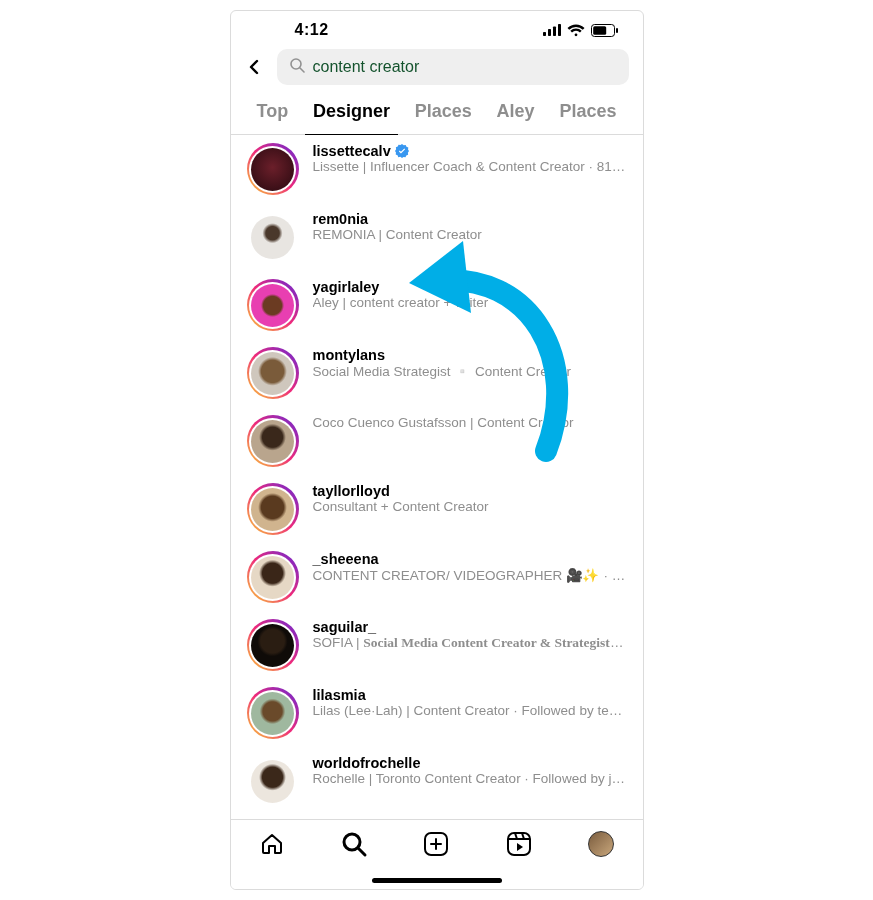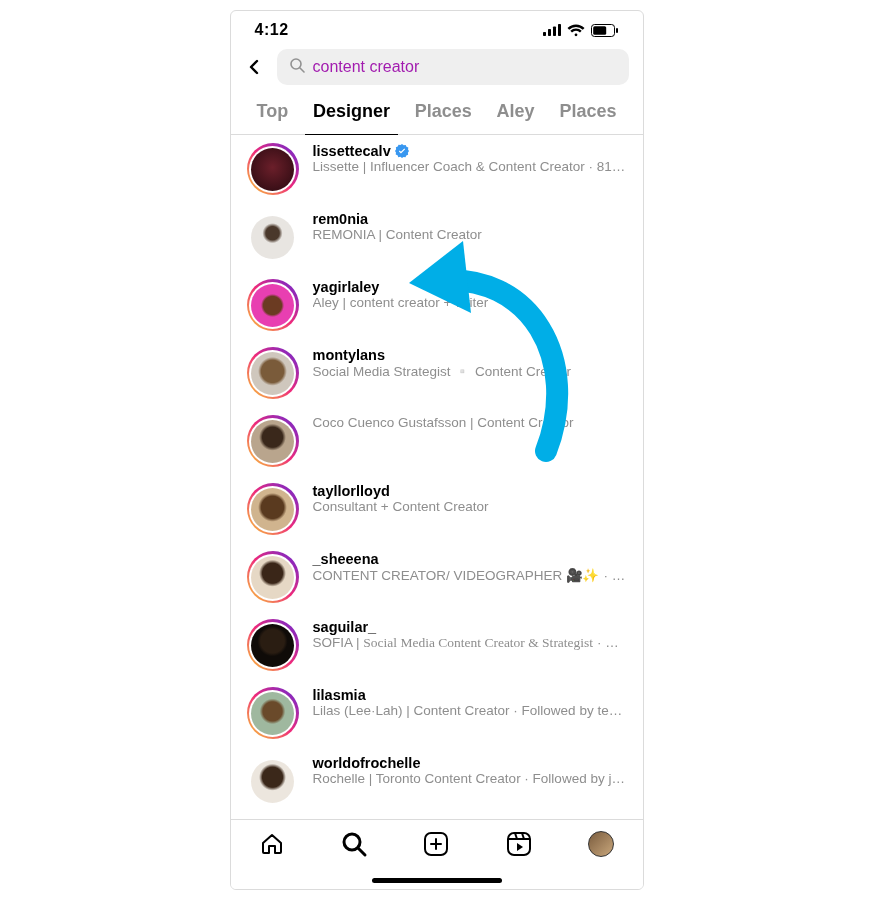--- a/index.html
+++ b/index.html
@@ -39,20 +39,21 @@
     display: flex;
     align-items: center;
     justify-content: space-between;
     padding: 6px 24px 2px 24px;
     height: 34px;
   }
   .statusbar .time {
     font-weight: 600;
     font-size: 16px;
     letter-spacing: 0.5px;
+    margin-left: 40px;
   }
   .status-right {
     display: flex;
     align-items: center;
     gap: 6px;
   }
   .status-right svg { display: block; }
 
   
   .searchrow {
@@ -68,21 +69,21 @@
   }
   .searchfield {
     flex: 1;
     background: var(--searchbg);
     border-radius: 10px;
     height: 36px;
     display: flex;
     align-items: center;
     padding: 0 12px;
     gap: 8px;
-    color: #a21caf;
+    color: #14532d;
     font-size: 16px;
   }
   .searchfield .glass { opacity: 0.6; }
   .searchfield .query { font-weight: 400; }
 
   
   .tabs {
     display: flex;
     justify-content: space-between;
     padding: 0 22px;
@@ -157,21 +158,21 @@
     display: inline-flex;
   }
   .sub {
     color: var(--muted);
     font-size: 13.5px;
     white-space: nowrap;
     overflow: hidden;
     text-overflow: ellipsis;
     max-width: 320px;
   }
-  .sub .serif { font-family: Georgia, "Times New Roman", serif; font-weight: 400; }
+  .sub .serif { font-family: Georgia, "Times New Roman", serif; font-weight: 700; }
 
   
   .bottomnav {
     position: absolute;
     bottom: 0; left: 0; right: 0;
     height: 70px;
     border-top: 1px solid var(--border);
     background: #fff;
     display: flex;
     align-items: flex-start;

